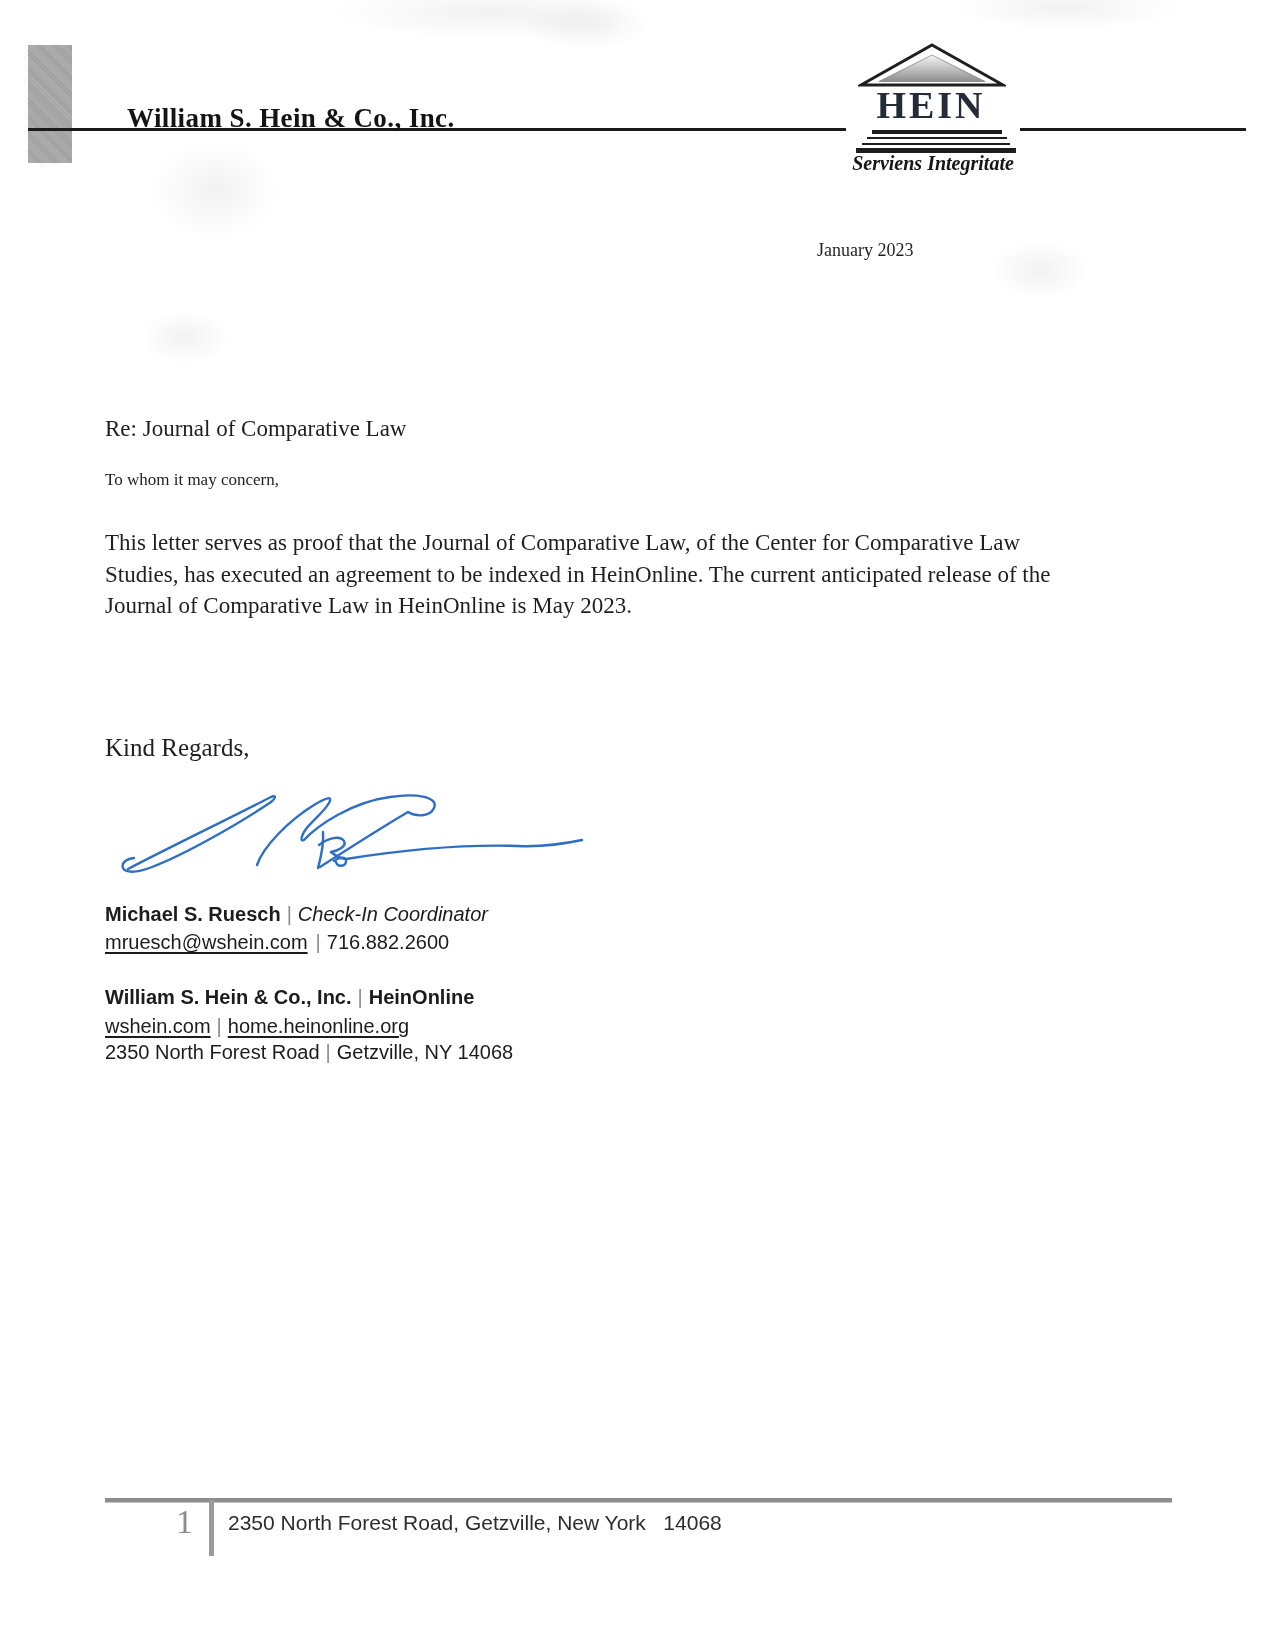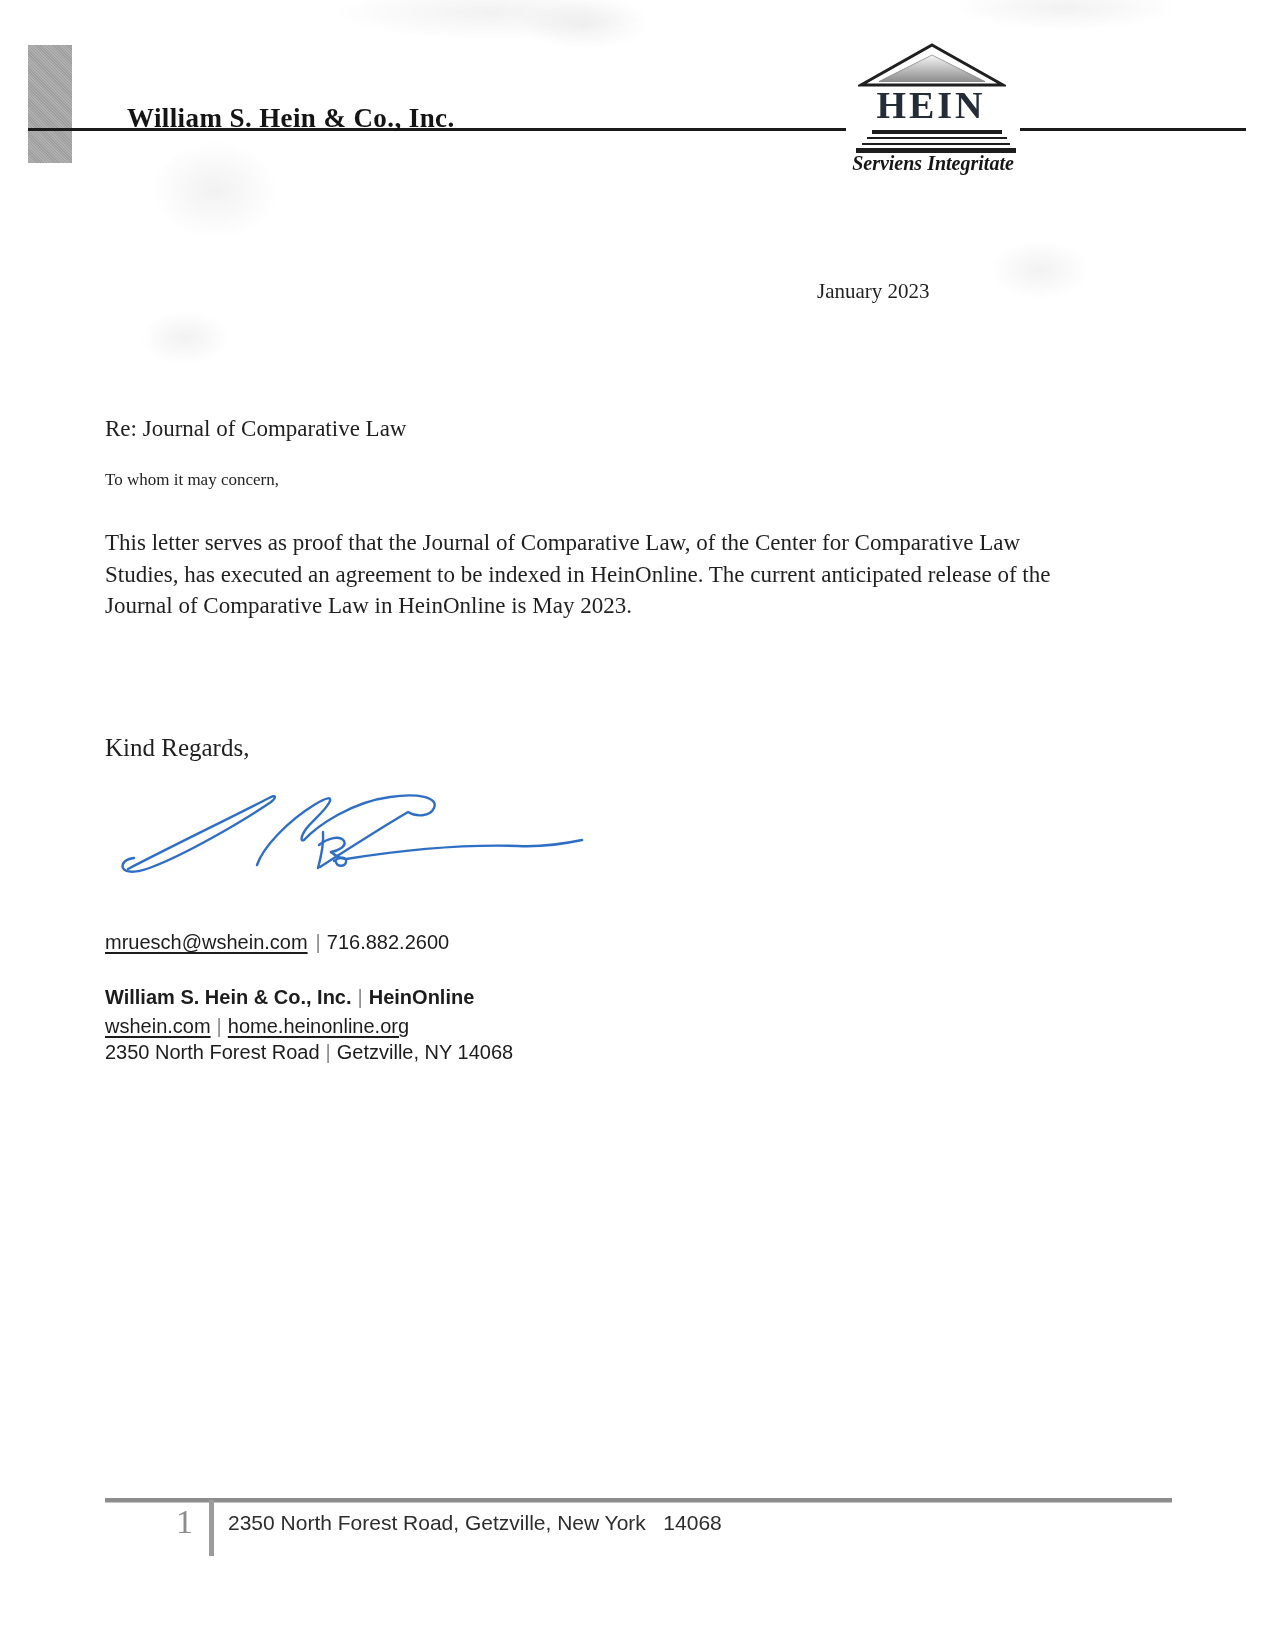--- a/index.html
+++ b/index.html
@@ -27,21 +27,21 @@
     font-size:38px; font-weight:bold; letter-spacing:3px; color:#242c38; line-height:1; }
   .step { background:#1d1d1d; }
   .step1 { left:872px; top:130px;   width:130px; height:4px; }
   .step2 { left:867px; top:137px;   width:140px; height:2px; }
   .step3 { left:862px; top:142.5px; width:148px; height:2px; }
   .step4 { left:856px; top:147.5px; width:160px; height:5px; }
   .tagline { left:843px; top:152px; width:180px; text-align:center;
     font-style:italic; font-weight:bold; font-size:20px; color:#161616; }
 
   
-  .dateline   { left:817px; top:240px; font-size:21px;margin-top:39px; }
+  .dateline   { left:817px; top:240px; font-size:18px; }
   .re-line    { left:105px; top:416px; font-size:23px; }
   .salutation { left:105px; top:470px; font-size:17px;text-align:center; }
   .body-text  { left:105px; top:527px; font-size:23px; line-height:31.5px; white-space:nowrap; }
   .closing    { left:105px; top:734px; font-size:25px; }
 
   .signature-svg { left:90px; top:753px; }
 
   
   .sig { font-family:"Liberation Sans", sans-serif; font-size:20px; color:#1c1c1c; white-space:nowrap; }
   .sig-name-line    { left:105px; top:903px; }
@@ -114,20 +114,23 @@
     <g fill="none" stroke="#2f6ec5" stroke-width="2.4" stroke-linecap="round" stroke-linejoin="round">
       <path d="M 38,116 C 70,99 142,64 179,45 C 186,41 187,44 181,49 C 150,70 96,101 62,114 C 50,119 36,121 33,115 C 31,110 36,106 44,105"></path>
       <path d="M 167,112 C 173,94 198,68 224,52 C 237,44 243,43 239,50 C 233,60 222,68 216,76 C 211,83 210,89 214,87 C 228,72 262,49 300,44 C 327,40 349,44 344,55 C 340,64 326,64 318,59 C 296,72 258,96 230,114"></path>
       <path d="M 233,79 C 234,91 231,104 228,115"></path>
       <path d="M 229,92 C 238,85 250,82 254,88 C 257,93 248,98 241,99"></path>
       <path d="M 241,99 C 246,103 250,106 256,106 C 300,99 368,91 428,93 C 452,94 478,90 492,87"></path>
       <path d="M 244,108 C 250,103 257,104 256,109 C 255,114 247,114 246,109"></path>
     </g>
   </svg>
 
+  <div class="abs sig sig-name-line">
+    <span class="b">Michael S. Ruesch</span><span class="pipe">|</span><span class="i">Check-In Coordinator</span>
+  </div>
   <div class="abs sig sig-email-line">
     <span class="u">mruesch@wshein.com</span><span class="pipe gap">|</span><span>716.882.2600</span>
   </div>
   <div class="abs sig sig-company-line">
     <span class="b">William S. Hein &amp; Co., Inc.</span><span class="pipe">|</span><span class="b">HeinOnline</span>
   </div>
   <div class="abs sig sig-web-line">
     <span class="u">wshein.com</span><span class="pipe">|</span><span class="u">home.heinonline.org</span>
   </div>
   <div class="abs sig sig-addr-line">

